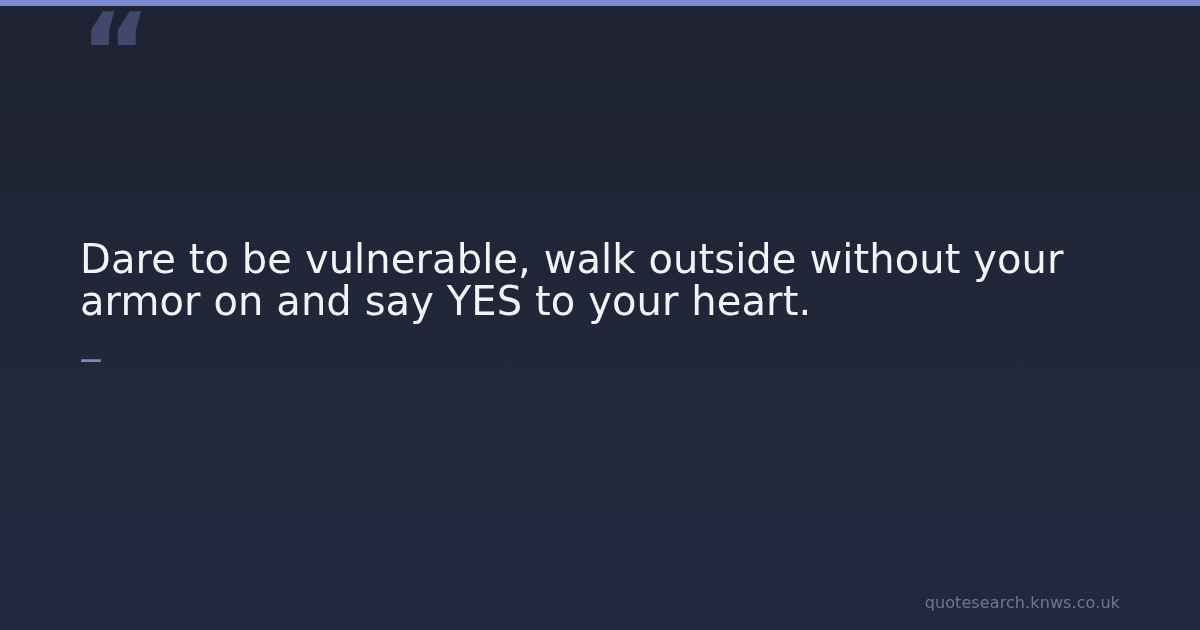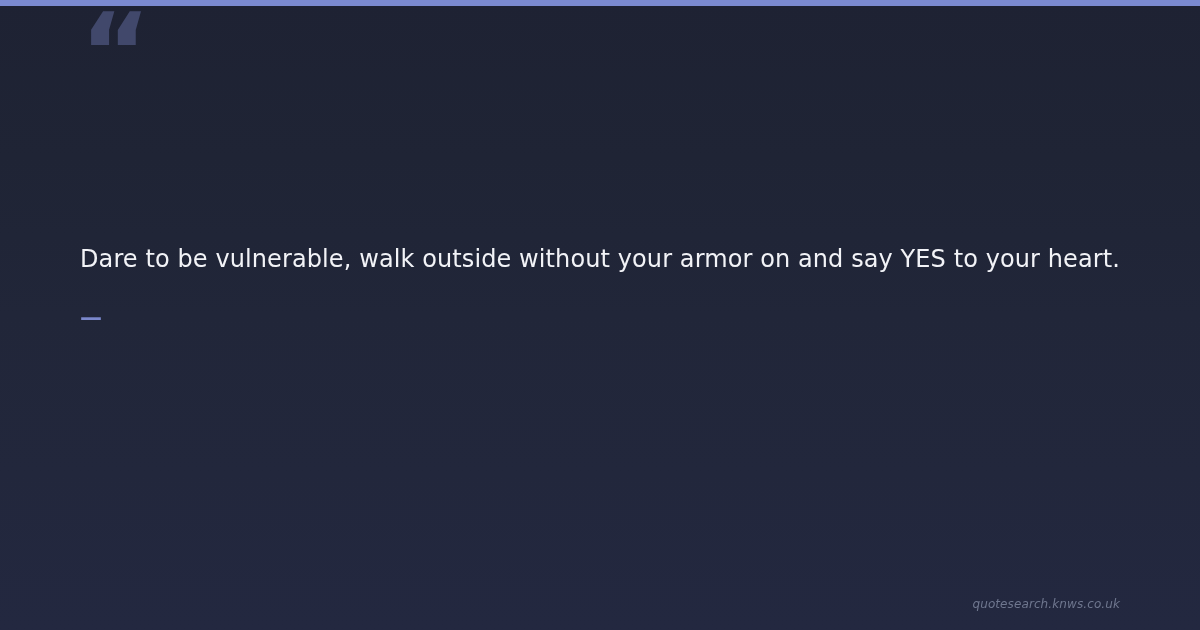--- a/index.html
+++ b/index.html
@@ -57,26 +57,25 @@
   #body-block {
     position: absolute;
     left: 80px;
     top: 238px;
     width: 1040px;
   }
 
   #quote-text {
     color: #f2f3f7;
     font-family: "DejaVu Sans", sans-serif;
-    font-size: 24px;
+    font-size: 40px;
     font-weight: 400;
     line-height: 42px;
     letter-spacing: 0.1px;
     white-space: pre-wrap;
-    text-align: center;
   }
 
   #attribution {
     margin-top: 24px;
     color: #7b88cc;
     font-family: "DejaVu Sans", sans-serif;
     font-size: 22px;
     font-weight: 700;
     line-height: 28px;
     letter-spacing: 0.2px;
@@ -93,24 +92,23 @@
   #footer {
     position: absolute;
     right: 80px;
     bottom: 18px;
     text-align: right;
   }
 
   #source-url {
     color: #6f778f;
     font-family: "DejaVu Sans", sans-serif;
-    font-size: 12px;
+    font-size: 16px;
     font-weight: 400;
     letter-spacing: 0.1px;
-    font-style: italic;
   }
 </style>
 </head>
 <body>
 
 <div id="card">
 
   <div id="top-bar"></div>
 
   <div id="quote-mark">“</div>

